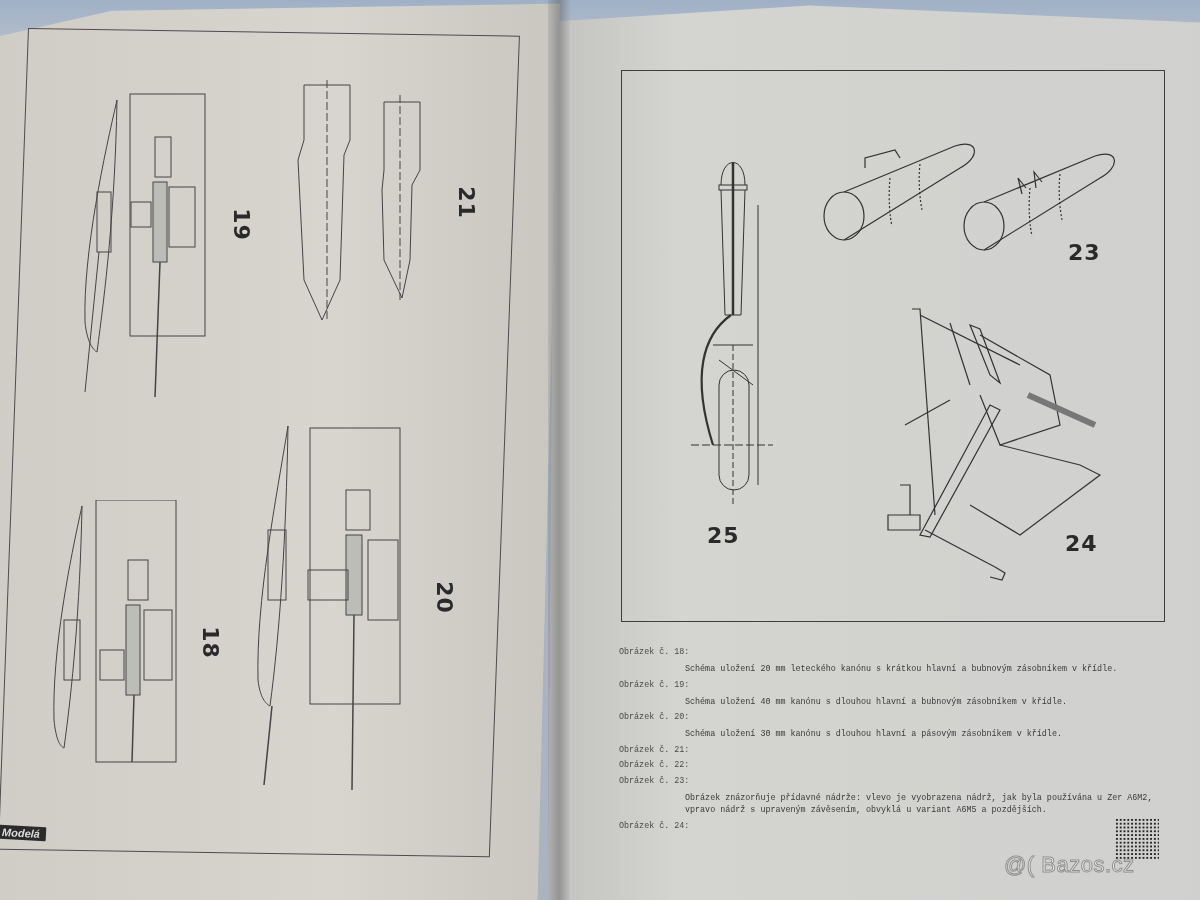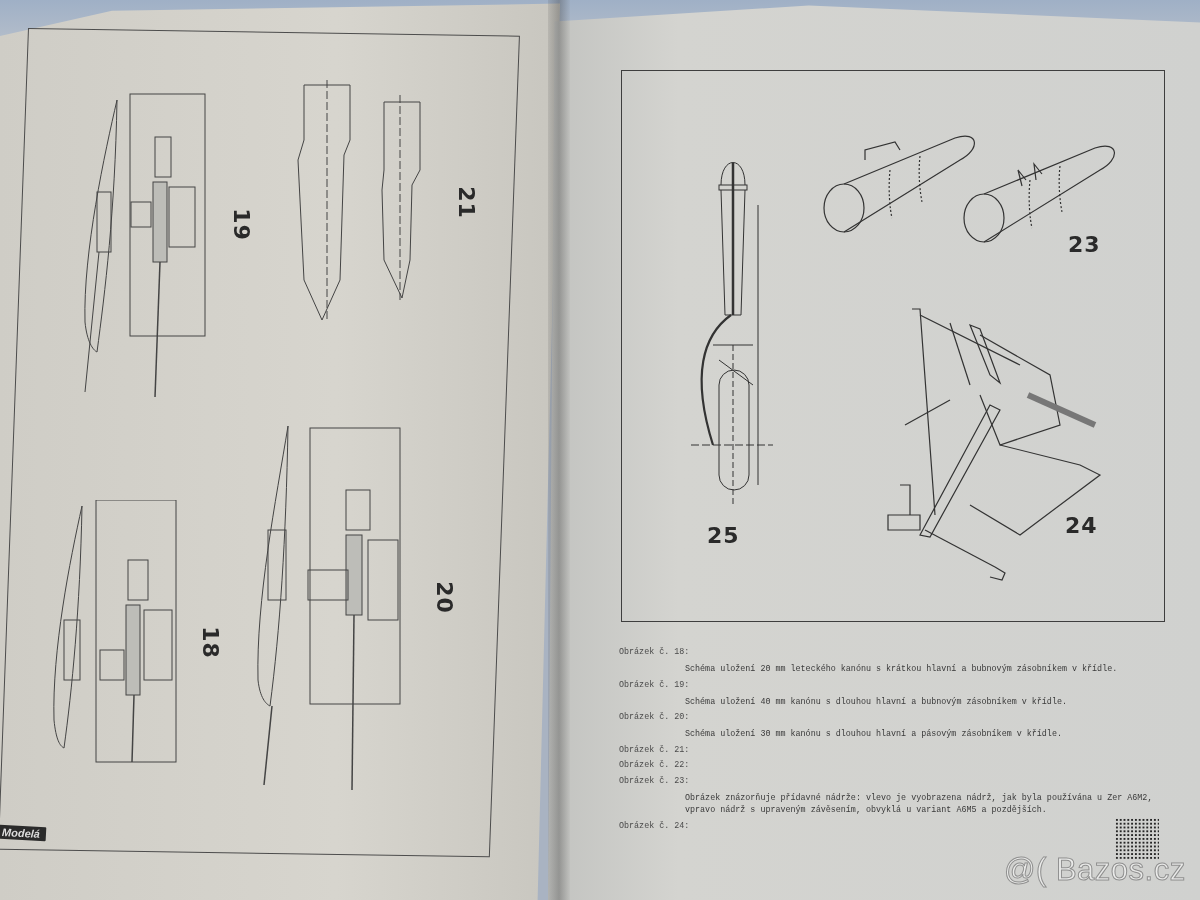--- a/index.html
+++ b/index.html
@@ -55,21 +55,21 @@
     position:absolute; left:-2px; top:826px; padding:1px 6px 1px 4px;
     background:#2b2b2b; color:#ddd; font-weight:bold; font-size:11px;
     font-style:italic; transform:rotate(3deg); border-radius:1px;
   }
   .halftone {
     position:absolute; left:1115px; top:818px; width:44px; height:42px;
     background-image:radial-gradient(circle,#262626 1.2px,transparent 1.4px);
     background-size:3.8px 3.8px;
   }
   .watermark {
-    position:absolute; left:1004px; top:852px; font-size:31px;
+    position:absolute; left:1004px; top:852px; font-size:22px;
     color:rgba(255,255,255,0.55); -webkit-text-stroke:1px rgba(110,110,110,.7);
     letter-spacing:0.5px;
   }
 </style>
 </head>
 <body>
 
 <div class="bg-cloth"></div>
 
 <div class="page-left"></div>
@@ -145,21 +145,21 @@
     <path d="M48 170 C20 190 8 230 30 300" stroke-width="2.2"></path>
     <path d="M30 200 L70 200"></path>
     <path d="M36 215 L70 240"></path>
     <rect x="36" y="225" width="30" height="120" rx="15"></rect>
     <line x1="50" y1="200" x2="50" y2="360" stroke-dasharray="6 3"></line>
     <line x1="8" y1="300" x2="90" y2="300" stroke-dasharray="8 3"></line>
   </svg>
   <div class="fig-num" style="left:24px;top:378px;">25</div>
 </div>
 
-<div class="fig" style="left:820px;top:130px;">
+<div class="fig" style="left:820px;top:138px;">
   <svg width="300" height="130" viewBox="0 0 300 130" fill="none" stroke="#333" stroke-width="1.2">
     <g>
       <ellipse cx="24" cy="78" rx="20" ry="24"></ellipse>
       <path d="M24 54 L135 8 C160 0 160 20 140 30 L24 102"></path>
       <path d="M45 30 L45 20 L75 12 L80 20"></path>
       <path d="M70 40 C68 60 70 80 72 88" stroke-dasharray="2 2"></path>
       <path d="M100 26 C98 44 100 62 102 72" stroke-dasharray="2 2"></path>
     </g>
     <g transform="translate(140,10)">
       <ellipse cx="24" cy="78" rx="20" ry="24"></ellipse>
@@ -182,21 +182,21 @@
     <path d="M100 30 L170 70 L180 120 L120 140 L100 90"></path>
     <path d="M120 140 L200 160 L220 170 L140 230 L90 200"></path>
     <path d="M148 90 L215 120" stroke="#777" stroke-width="6"></path>
     <path d="M110 100 L40 230 L50 232 L120 105 Z"></path>
     <path d="M20 180 L30 180 L30 210"></path>
     <path d="M8 210 L40 210 L40 225 L8 225 Z"></path>
     <path d="M45 225 L115 262"></path>
     <path d="M115 262 L125 268 L122 275 L110 272"></path>
     <path d="M25 120 L70 95"></path>
   </svg>
-  <div class="fig-num" style="left:185px;top:208px;">24</div>
+  <div class="fig-num" style="left:185px;top:226px;">24</div>
 </div>
 
 <div class="captions">
   <div class="cap-row">
     <span class="cap-label">Obrázek č. 18:</span>
     <span class="cap-text">Schéma uložení 20 mm leteckého kanónu s krátkou hlavní a bubnovým zásobníkem v křídle.</span>
   </div>
   <div class="cap-row">
     <span class="cap-label">Obrázek č. 19:</span>
     <span class="cap-text">Schéma uložení 40 mm kanónu s dlouhou hlavní a bubnovým zásobníkem v křídle.</span>

